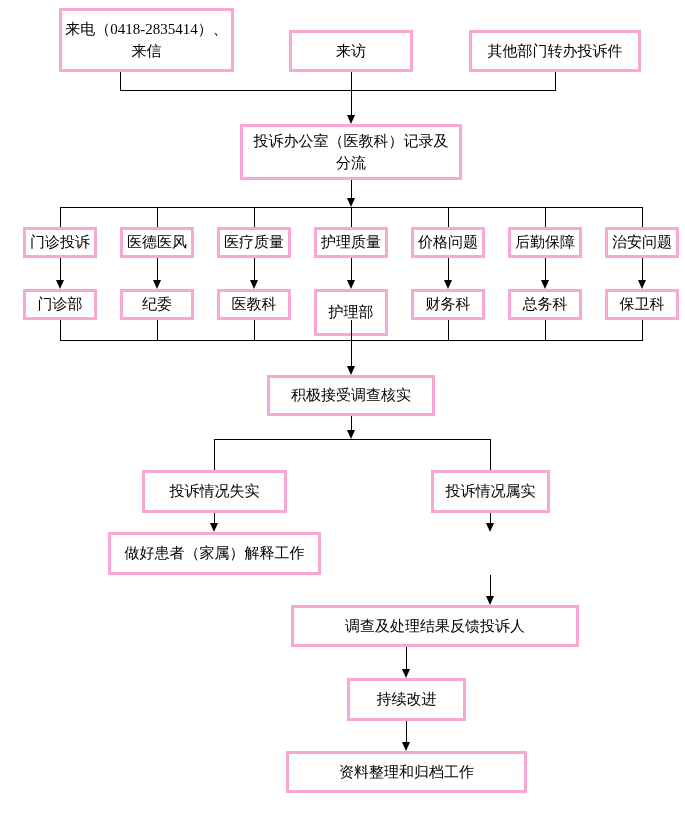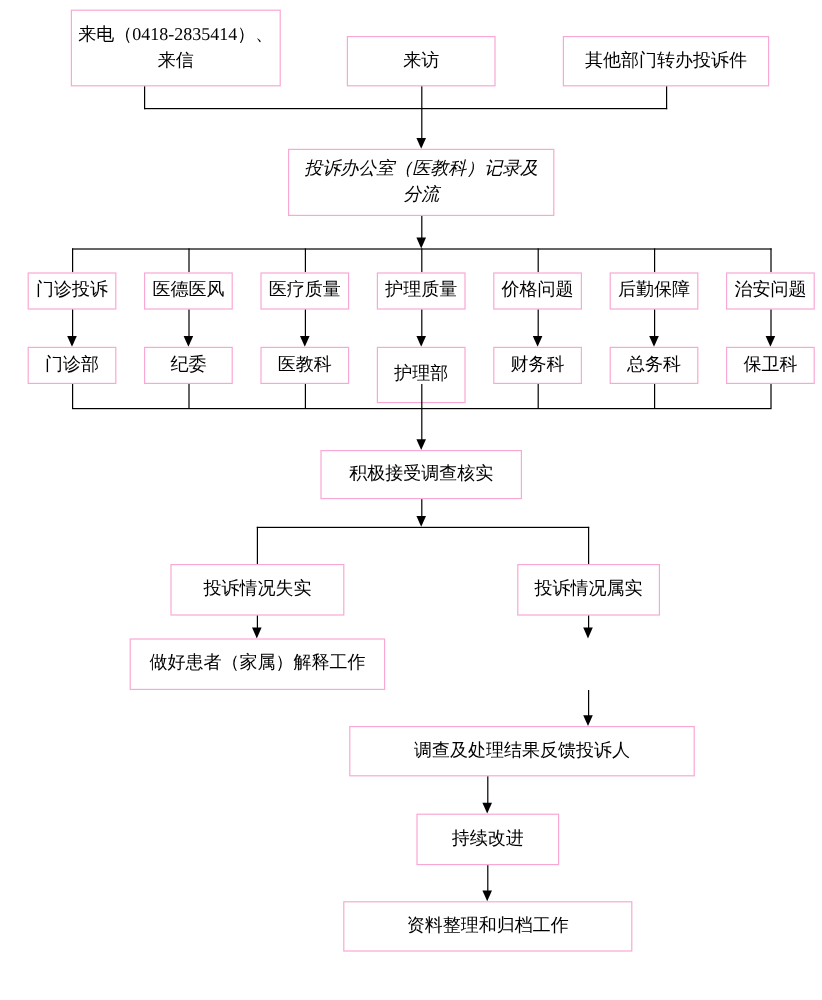--- a/index.html
+++ b/index.html
@@ -7,21 +7,21 @@
     position: relative;
     width: 685px;
     height: 833px;
     background: #ffffff;
     font-family: "Liberation Serif", "DejaVu Serif", serif;
     color: #000000;
     overflow: hidden;
   }
   .bx {
     position: absolute;
-    border: 1px solid #f9a8d4;
+    border: 3px solid #f9a8d4;
     background: #ffffff;
     display: flex;
     align-items: center;
     justify-content: center;
     text-align: center;
     font-size: 15px;
     line-height: 1.5;
     white-space: pre-line;
     box-sizing: border-box;
   }
@@ -44,21 +44,21 @@
 来信</div>
   <div class="bx" style="left:289px; top:30px; width:124px; height:42px;">来访</div>
   <div class="bx" style="left:469px; top:30px; width:172px; height:42px;">其他部门转办投诉件</div>
 
   <div class="vl" style="left:120px; top:72px; height:19px;"></div>
   <div class="vl" style="left:555px; top:72px; height:19px;"></div>
   <div class="hl" style="left:120px; top:90px; width:436px;"></div>
   <div class="vl" style="left:351px; top:72px; height:44px;"></div>
   <div class="ad" style="left:347px; top:115px;"></div>
 
-  <div class="bx" style="left:240px; top:124px; width:222px; height:56px;font-style:italic;">投诉办公室（医教科）记录及
+  <div class="bx" style="left:240px; top:124px; width:222px; height:56px;">投诉办公室（医教科）记录及
 分流</div>
 
   <div class="vl" style="left:351px; top:180px; height:19px;"></div>
   <div class="ad" style="left:347px; top:198px;"></div>
   <div class="hl" style="left:60px; top:207px; width:583px;"></div>
   <div class="vl" style="left:60px;  top:207px; height:20px;"></div>
   <div class="vl" style="left:157px; top:207px; height:20px;"></div>
   <div class="vl" style="left:254px; top:207px; height:20px;"></div>
   <div class="vl" style="left:351px; top:207px; height:20px;"></div>
   <div class="vl" style="left:448px; top:207px; height:20px;"></div>

